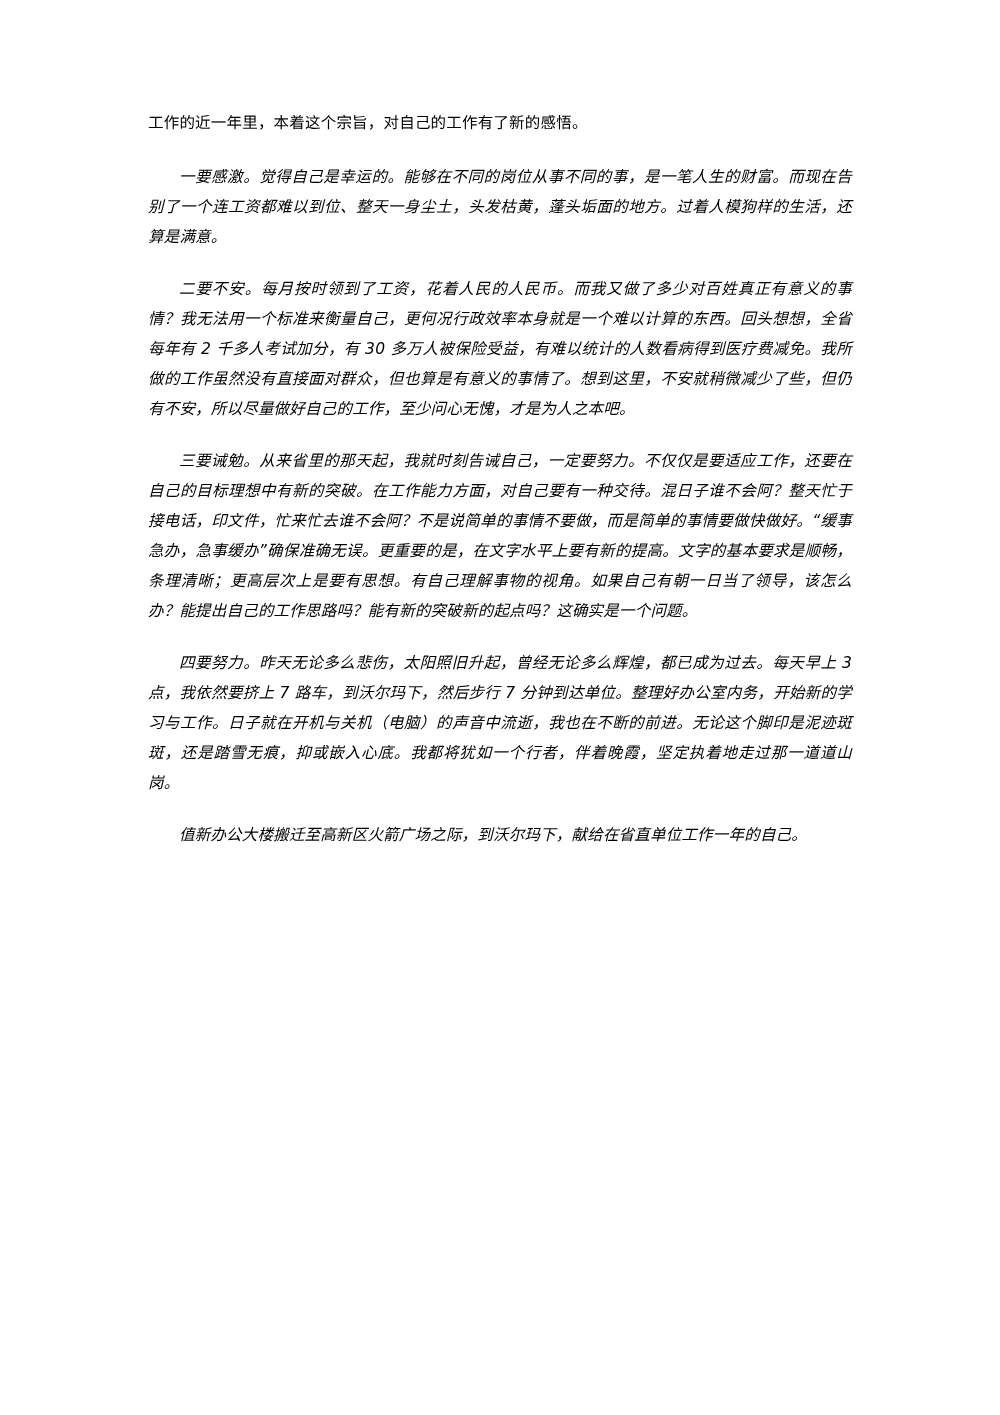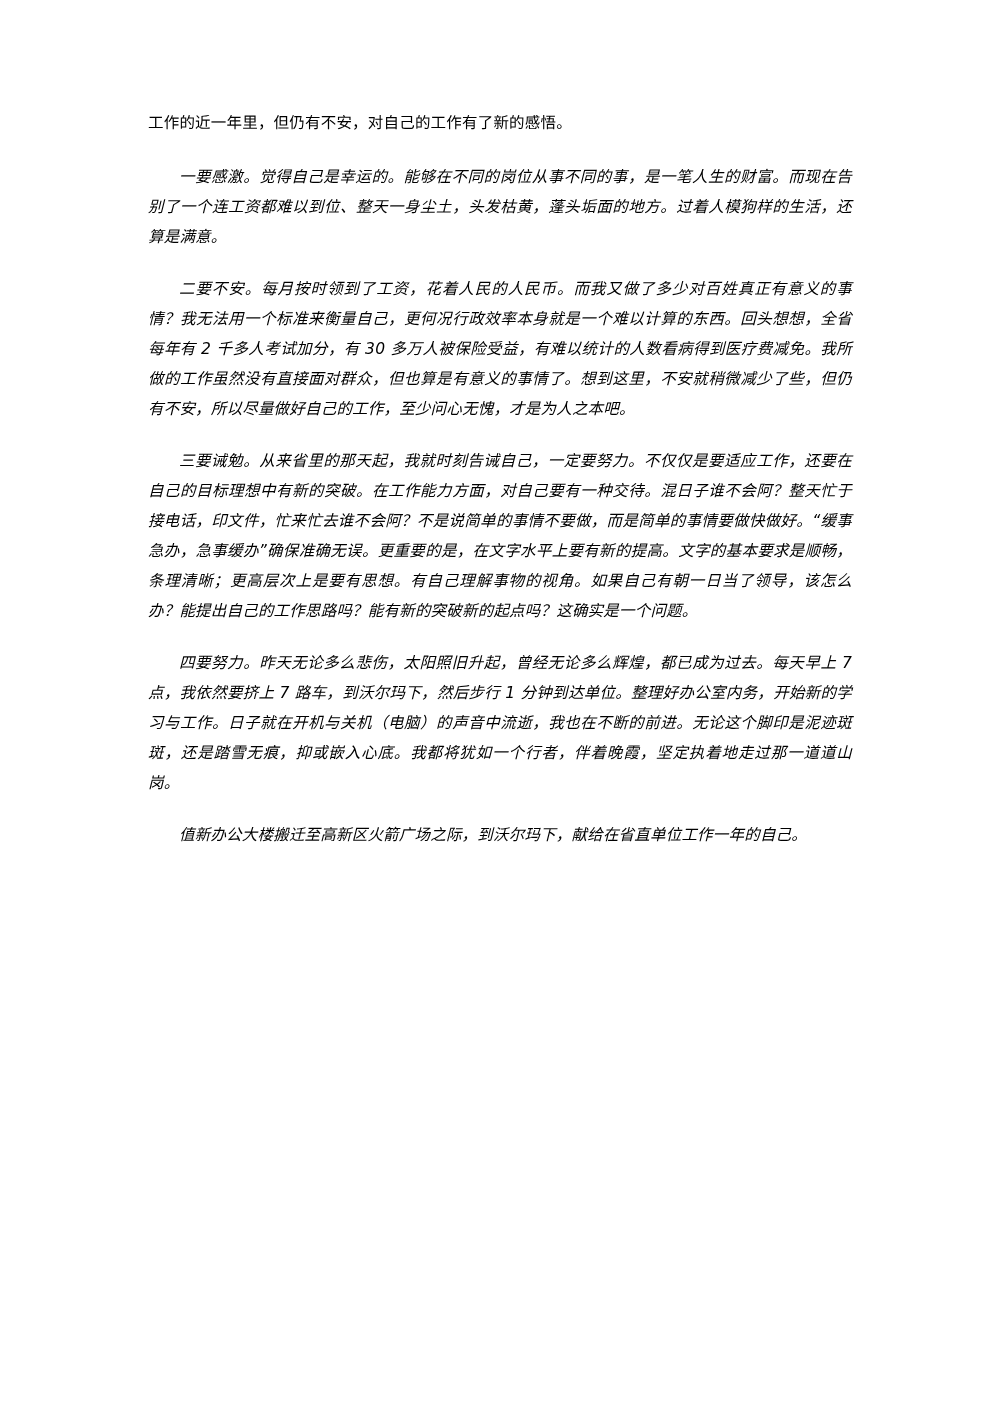--- a/index.html
+++ b/index.html
@@ -39,20 +39,20 @@
   }
   p.para.first {
     margin-bottom: 24px;
   }
 </style>
 </head>
 <body>
 
 <div class="page">
   <div class="doc-body">
-    <p class="para first">工作的近一年里，但仍有不安，对自己的工作有了新的感悟。</p>
+    <p class="para first">工作的近一年里，本着这个宗旨，对自己的工作有了新的感悟。</p>
     <p class="para indent">一要感激。觉得自己是幸运的。能够在不同的岗位从事不同的事，是一笔人生的财富。而现在告别了一个连工资都难以到位、整天一身尘土，头发枯黄，蓬头垢面的地方。过着人模狗样的生活，还算是满意。</p>
     <p class="para indent">二要不安。每月按时领到了工资，花着人民的人民币。而我又做了多少对百姓真正有意义的事情？我无法用一个标准来衡量自己，更何况行政效率本身就是一个难以计算的东西。回头想想，全省每年有 2 千多人考试加分，有 30 多万人被保险受益，有难以统计的人数看病得到医疗费减免。我所做的工作虽然没有直接面对群众，但也算是有意义的事情了。想到这里，不安就稍微减少了些，但仍有不安，所以尽量做好自己的工作，至少问心无愧，才是为人之本吧。</p>
     <p class="para indent">三要诫勉。从来省里的那天起，我就时刻告诫自己，一定要努力。不仅仅是要适应工作，还要在自己的目标理想中有新的突破。在工作能力方面，对自己要有一种交待。混日子谁不会阿？整天忙于接电话，印文件，忙来忙去谁不会阿？不是说简单的事情不要做，而是简单的事情要做快做好。“缓事急办，急事缓办”确保准确无误。更重要的是，在文字水平上要有新的提高。文字的基本要求是顺畅，条理清晰；更高层次上是要有思想。有自己理解事物的视角。如果自己有朝一日当了领导，该怎么办？能提出自己的工作思路吗？能有新的突破新的起点吗？这确实是一个问题。</p>
-    <p class="para indent">四要努力。昨天无论多么悲伤，太阳照旧升起，曾经无论多么辉煌，都已成为过去。每天早上 7 点，我依然要挤上 7 路车，到沃尔玛下，然后步行 1 分钟到达单位。整理好办公室内务，开始新的学习与工作。日子就在开机与关机（电脑）的声音中流逝，我也在不断的前进。无论这个脚印是泥迹斑斑，还是踏雪无痕，抑或嵌入心底。我都将犹如一个行者，伴着晚霞，坚定执着地走过那一道道山岗。</p>
+    <p class="para indent">四要努力。昨天无论多么悲伤，太阳照旧升起，曾经无论多么辉煌，都已成为过去。每天早上 3 点，我依然要挤上 7 路车，到沃尔玛下，然后步行 7 分钟到达单位。整理好办公室内务，开始新的学习与工作。日子就在开机与关机（电脑）的声音中流逝，我也在不断的前进。无论这个脚印是泥迹斑斑，还是踏雪无痕，抑或嵌入心底。我都将犹如一个行者，伴着晚霞，坚定执着地走过那一道道山岗。</p>
     <p class="para indent">值新办公大楼搬迁至高新区火箭广场之际，到沃尔玛下，献给在省直单位工作一年的自己。</p>
   </div>
 </div>
 
 </body></html>

